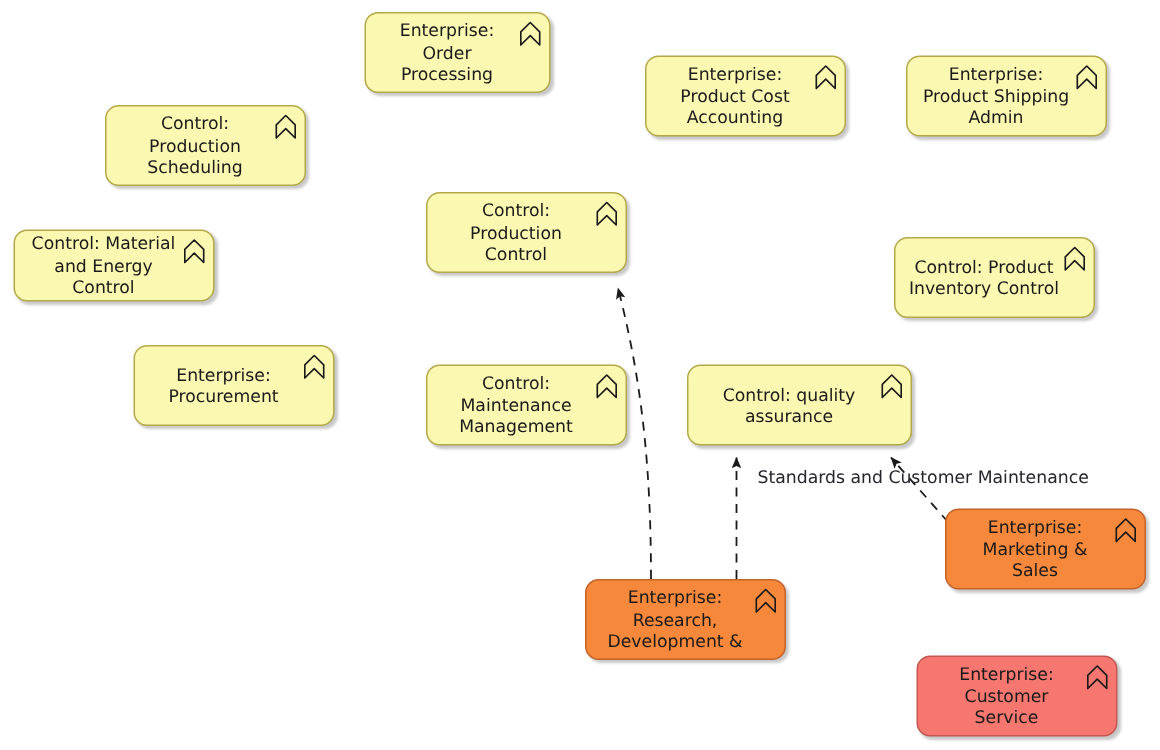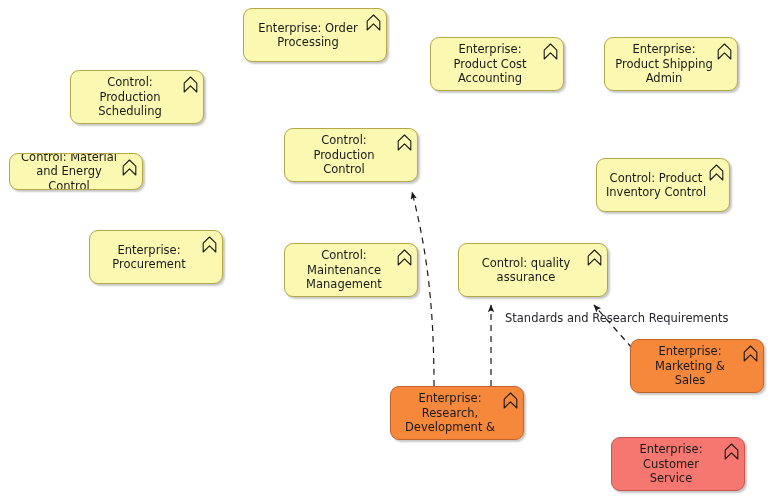--- a/index.html
+++ b/index.html
@@ -87,21 +87,21 @@
       </marker>
     </defs>
 
     <path d="M 434 386 C 434 312 428 254 412 192" fill="none" stroke="#1a1a1a" stroke-width="1.2" stroke-dasharray="6,5" marker-end="url(#arrowFilled)"></path>
 
     <path d="M 491 386 L 491 305" fill="none" stroke="#1a1a1a" stroke-width="1.2" stroke-dasharray="6,5" marker-end="url(#arrowFilled)"></path>
 
     <path d="M 632 348 L 594 305" fill="none" stroke="#1a1a1a" stroke-width="1.2" stroke-dasharray="6,5" marker-end="url(#arrowFilled)"></path>
   </svg>
 
-  <div class="node fill-yellow" style="left:243px; top:8px; width:144px; height:54px;">
+  <div class="node fill-yellow" style="left:243px; top:8px; width:124px; height:54px;">
     <span class="label">Enterprise: Order
 Processing</span>
     <span class="fn-icon">
       <svg viewBox="0 0 15 17">
           <path d="M1.2 16 L1.2 7.2 L7.5 1 L13.8 7.2 L13.8 16 L7.5 9.8 Z" fill="none" stroke="#1a1a1a" stroke-width="1.1" stroke-linejoin="round"></path>
         </svg>
     </span>
   </div>
 
   <div class="node fill-yellow" style="left:430px; top:37px; width:134px; height:54px;">
@@ -141,21 +141,21 @@
     <span class="label">Control:
 Production
 Control</span>
     <span class="fn-icon">
       <svg viewBox="0 0 15 17">
           <path d="M1.2 16 L1.2 7.2 L7.5 1 L13.8 7.2 L13.8 16 L7.5 9.8 Z" fill="none" stroke="#1a1a1a" stroke-width="1.1" stroke-linejoin="round"></path>
         </svg>
     </span>
   </div>
 
-  <div class="node fill-yellow" style="left:9px; top:153px; width:134px; height:37px;">
+  <div class="node fill-yellow" style="left:9px; top:153px; width:134px; height:48px;">
     <span class="label">Control: Material
 and Energy
 Control</span>
     <span class="fn-icon">
       <svg viewBox="0 0 15 17">
           <path d="M1.2 16 L1.2 7.2 L7.5 1 L13.8 7.2 L13.8 16 L7.5 9.8 Z" fill="none" stroke="#1a1a1a" stroke-width="1.1" stroke-linejoin="round"></path>
         </svg>
     </span>
   </div>
 
@@ -225,15 +225,15 @@
   <div class="node fill-salmon" style="left:611px; top:437px; width:134px; height:54px;">
     <span class="label">Enterprise:
 Customer Service</span>
     <span class="fn-icon">
       <svg viewBox="0 0 15 17">
           <path d="M1.2 16 L1.2 7.2 L7.5 1 L13.8 7.2 L13.8 16 L7.5 9.8 Z" fill="none" stroke="#1a1a1a" stroke-width="1.1" stroke-linejoin="round"></path>
         </svg>
     </span>
   </div>
 
-  <div class="edge-label" style="left:505px; top:311px;">Standards and Research Requirements</div>
+  <div class="edge-label" style="left:505px; top:311px;">Standards and Customer Maintenance</div>
 
 </div>
 
 </body></html>

